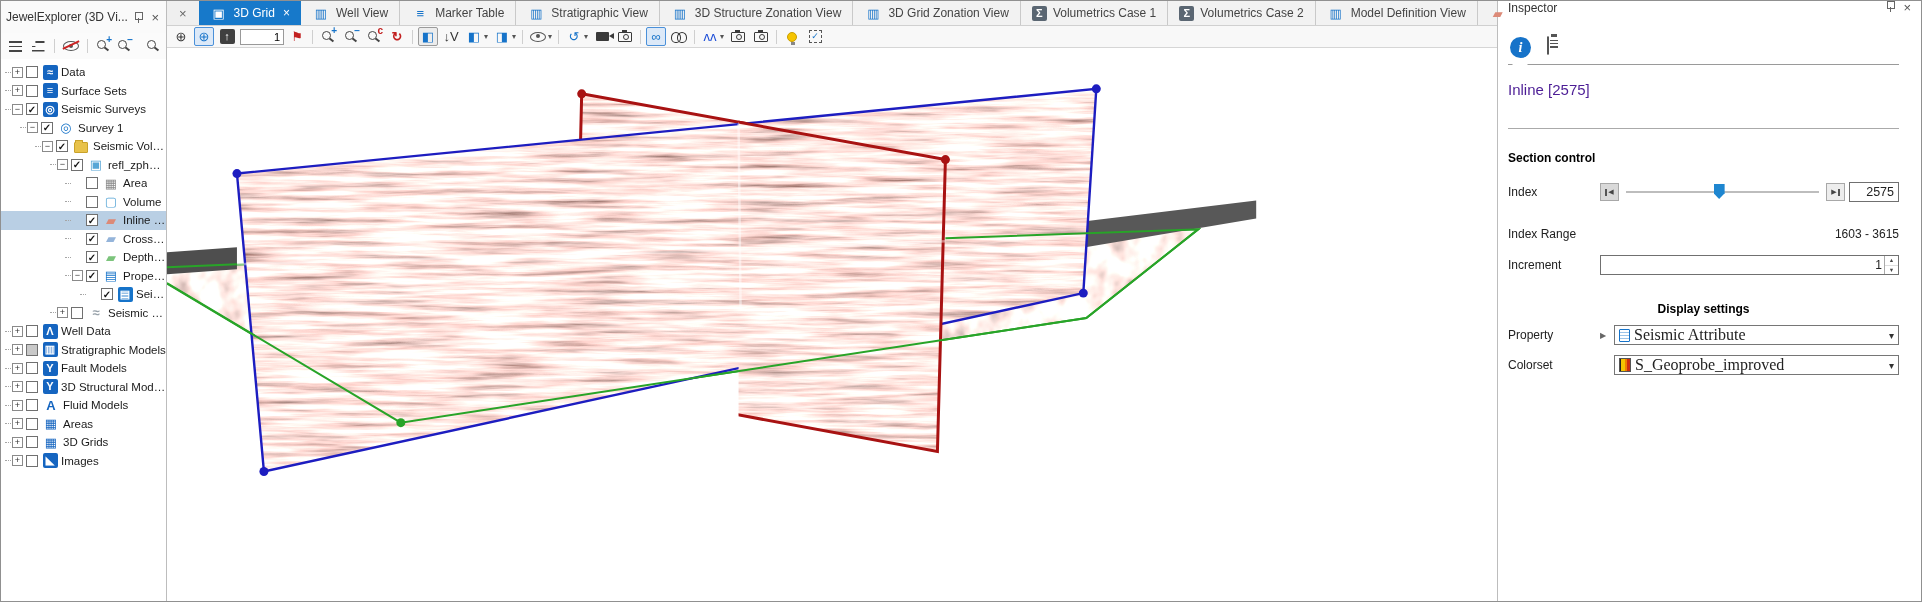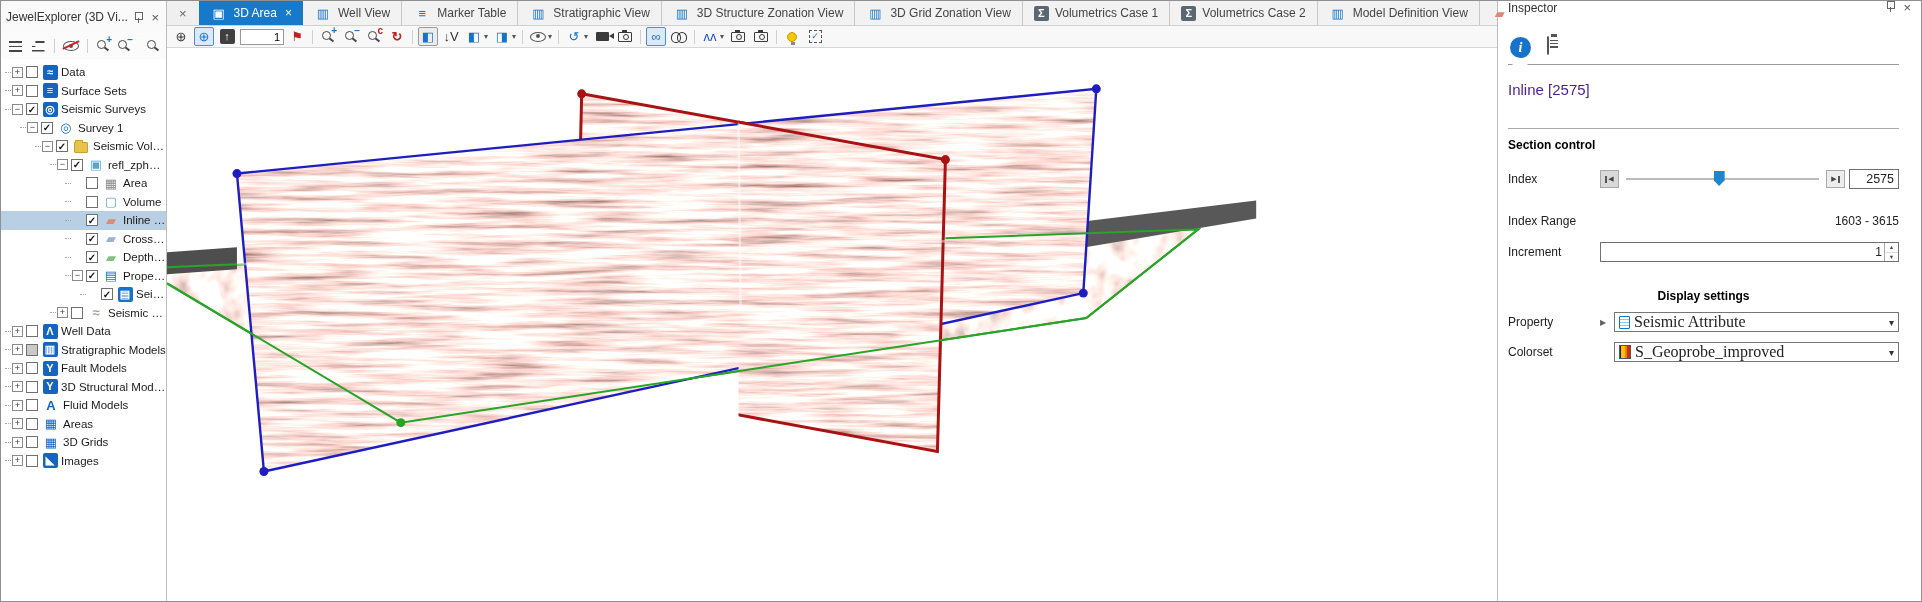--- a/index.html
+++ b/index.html
@@ -87,21 +87,21 @@
   .ins-title { flex:1; font-size:12px; color:#333; }
   .ins-body { padding:0 22px 0 10px; }
   .ins-tabs { margin-top:12px; padding:0 0 6px 2px; border-bottom:1px solid #9a9a9a; display:flex; gap:16px; position:relative; }
   .notch { position:absolute; left:4px; bottom:-8px; width:0; height:0; border-left:8px solid transparent; border-right:8px solid transparent; border-top:8px solid #fff; }
   .infoic { width:21px; height:21px; border-radius:50%; background:#1673c9; color:#fff; font-family:"Liberation Serif",serif; font-style:italic; font-weight:bold; font-size:14px; display:inline-flex; align-items:center; justify-content:center; }
   .clipic { width:15px; height:19px; border:1.6px solid #555; border-radius:2px; position:relative; margin-top:1px; }
   .clipic::before { content:""; position:absolute; top:-3px; left:3px; width:6px; height:3px; background:#555; }
   .clipic::after { content:""; position:absolute; top:3px; left:2px; width:8px; height:9px; background:repeating-linear-gradient(to bottom,#555 0 1.2px,transparent 1.2px 3.2px); }
   .ins-subtitle { margin-top:16px; font-size:15px; color:#4c1d95; }
   .ins-hr { border:none; border-top:1px solid #aaa; margin-top:30px; }
-  .ins-heading { margin-top:9px; font-size:12px; font-weight:bold; color:#000; }
+  .ins-heading { margin-top:22px; font-size:12px; font-weight:bold; color:#000; }
   .irow { display:flex; align-items:center; min-height:22px; font-size:12px; color:#222; }
   .irow.r1 { margin-top:16px;align-items:center; }
   .irow.r2 { margin-top:20px; }
   .irow.r3 { margin-top:9px; }
   .irow.r4 { margin-top:8px; }
   .ilabel { width:92px; flex:0 0 92px; }
   .slbtn { width:19px; height:18px; background:#d9d9d9; border:1px solid #a8a8a8; font-size:7px; color:#444; display:inline-flex; align-items:center; justify-content:center; }
   .slbtn::before { content:""; width:2px; height:7px; background:#555; margin-right:1px; }
   .slbtn.r { background:#ededed; }
   .slbtn.r::before { order:2; margin:0 0 0 1px; }
@@ -361,21 +361,21 @@
           <span class="tlab">Images</span>
         </div>
       </div>
   </aside>
 
   <div class="main">
     <div class="tabbar" id="tabbar">
         <span class="strip-x">×</span>
         <div class="tab active">
           <span class="ticn"><span class="vi" style="color: rgb(255, 255, 255);">▣</span></span>
-          <span class="tlabel">3D Area</span>
+          <span class="tlabel">3D Grid</span>
           <span class="tx">×</span>
         </div>
         <div class="tab">
           <span class="ticn"><span class="vi" style="color: rgb(22, 115, 201);">▥</span></span>
           <span class="tlabel">Well View</span>
         </div>
         <div class="tab">
           <span class="ticn"><span class="vi" style="color: rgb(22, 115, 201); font-weight: bold;">≡</span></span>
           <span class="tlabel">Marker Table</span>
         </div>

